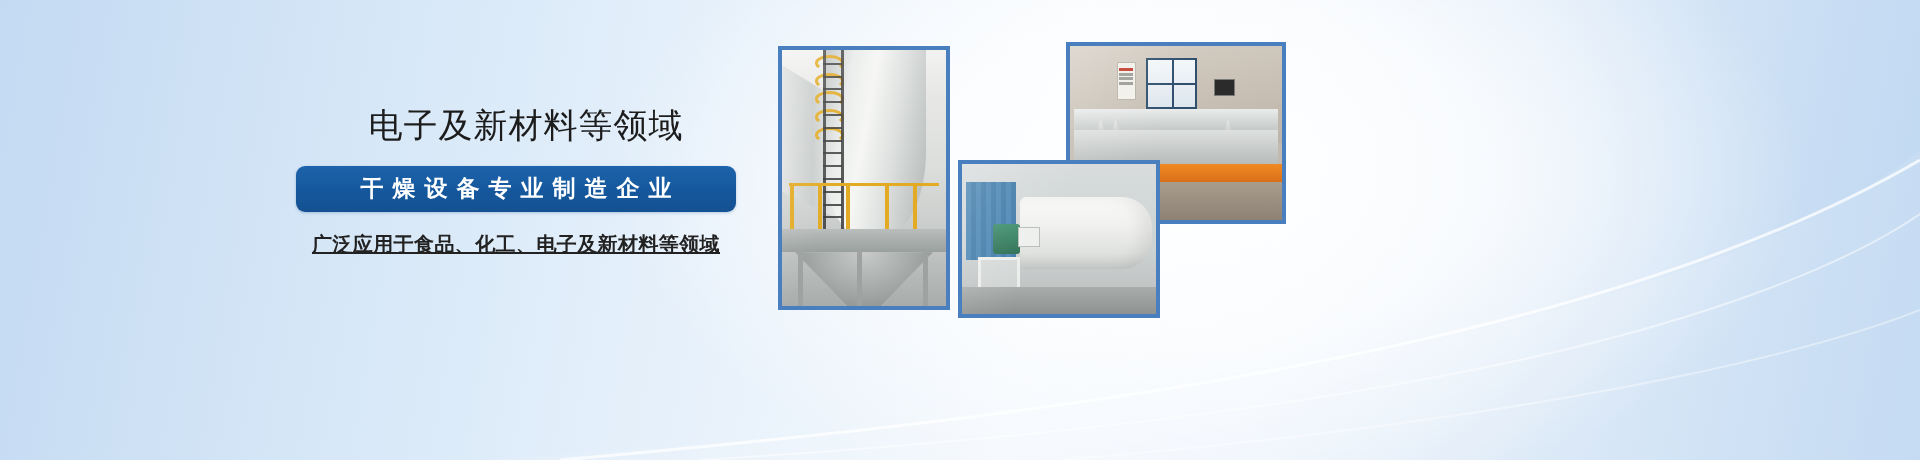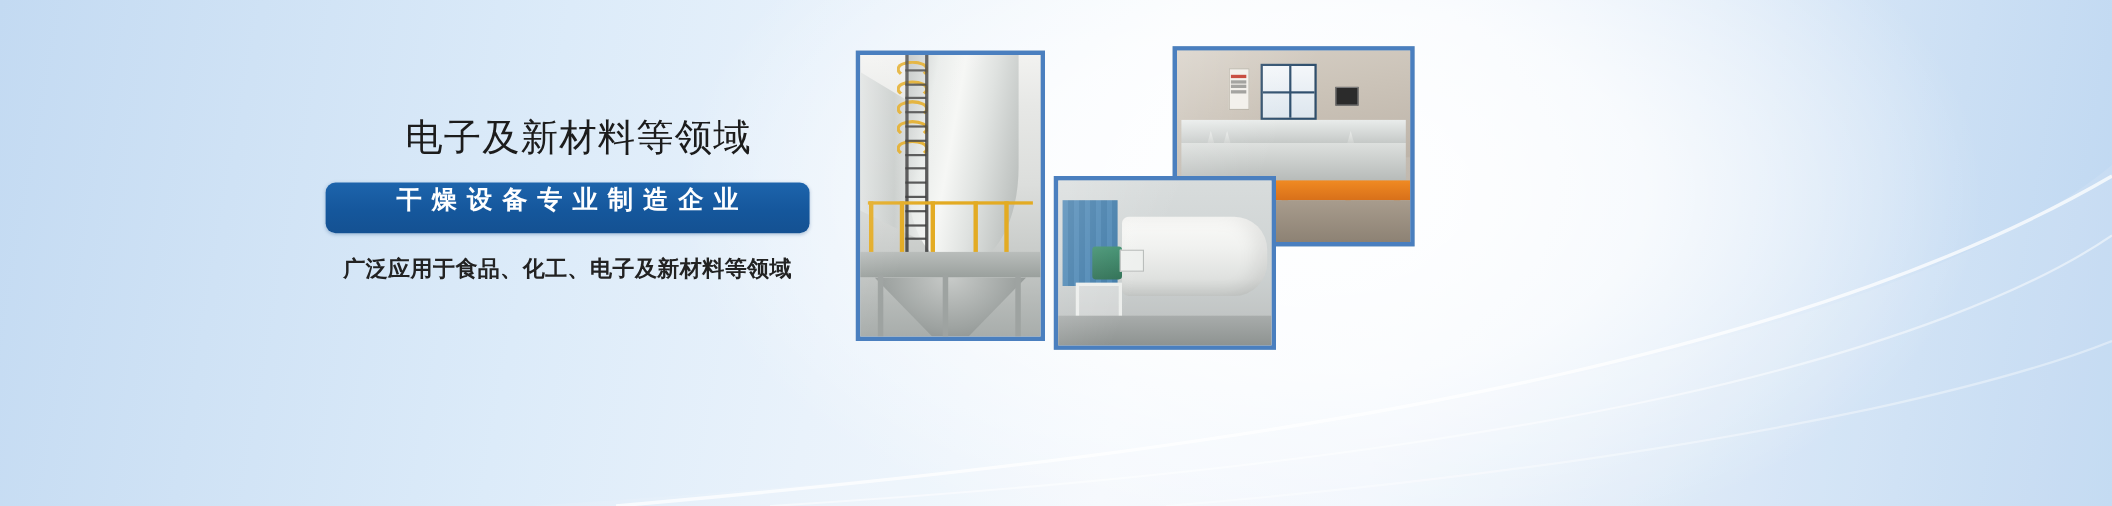--- a/index.html
+++ b/index.html
@@ -42,40 +42,41 @@
     font-weight:500;
     letter-spacing:1px;
     text-align:center;
     white-space:nowrap;
   }
   #badge {
     margin-top:19px;
     width:440px; height:46px;
     border-radius:9px;
     background:linear-gradient(180deg,#1d64ac 0%,#15579c 55%,#145192 100%);
-    display:flex; align-items:flex-start; justify-content:center;
+    display:flex; align-items:center; justify-content:center;
     box-shadow:0 1px 3px rgba(20,70,130,0.25);
   }
   #badge-label {
     color:#ffffff;
     font-size:23px;
     font-weight:700;
     letter-spacing:9px;
     text-indent:9px;
     white-space:nowrap;
   }
   #subtitle {
     margin-top:19px;
     width:440px;
     text-align:center;
     font-size:20px;
     font-weight:600;
     color:#222222;
     letter-spacing:0.4px;
     white-space:nowrap;
+    text-decoration:underline;
   }
 
   
   .photo-card {
     position:absolute;
     border:4px solid #4a7fbf;
     background:#cfd6da;
     overflow:hidden;
   }
   .photo-inner { position:absolute; inset:0; overflow:hidden; }

